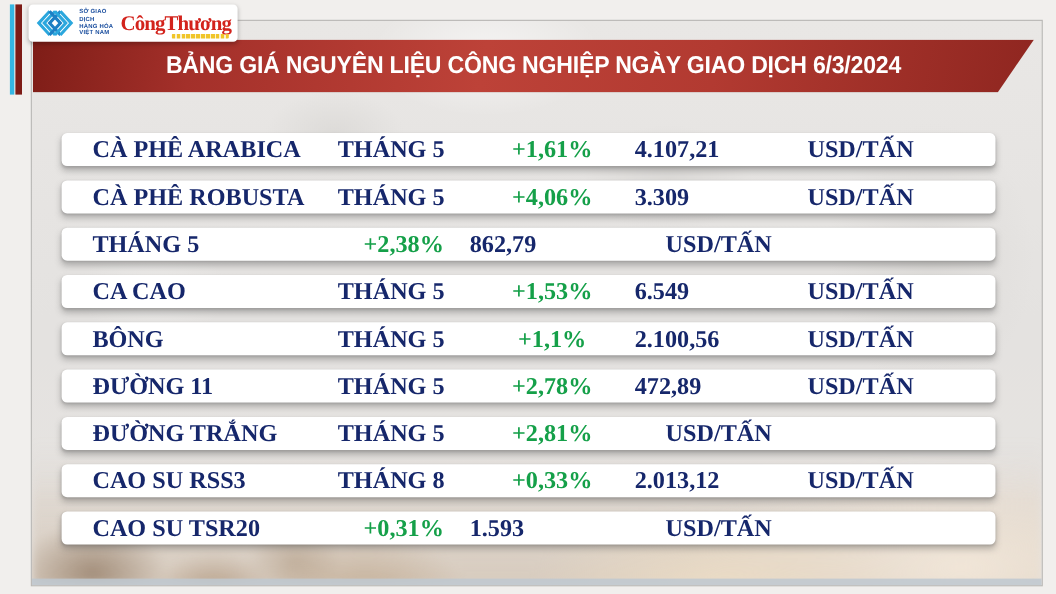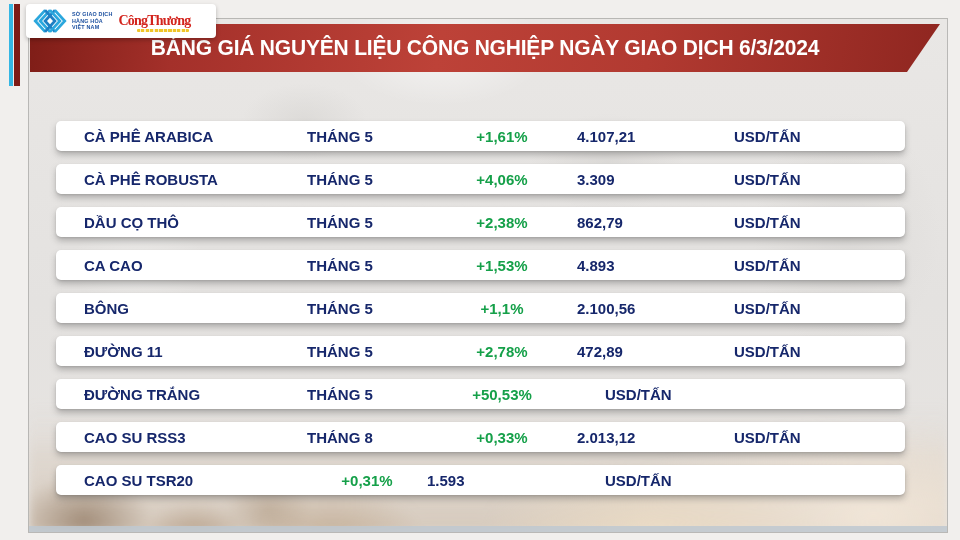--- a/index.html
+++ b/index.html
@@ -60,52 +60,52 @@
     display:flex;align-items:center;padding:2px 6px;gap:4px;z-index:3;
   }
   .mxv-mark{flex:0 0 auto;}
   .mxv-text{
     color:var(--logo-text-blue);font-size:5.4px;font-weight:bold;
     line-height:1.2;letter-spacing:.2px;white-space:pre-line;
   }
   .ct-wrap{position:relative;margin-left:2px;}
   .ct-logo{
     font-family:"Liberation Serif","DejaVu Serif",serif;
-    color:var(--logo-red);font-weight:bold;font-size:14px;letter-spacing:-.8px;
+    color:var(--logo-red);font-weight:bold;font-size:19px;letter-spacing:-.8px;
     line-height:1;
   }
   .ct-sub{
     position:absolute;right:2px;bottom:-4px;width:52px;height:3.5px;
     background:repeating-linear-gradient(90deg,var(--logo-yellow) 0 3px,rgba(240,197,41,.25) 3px 4.5px);
     border-radius:1px;
   }
   
   .banner{
-    position:absolute;left:30px;top:24px;width:910px;height:48px;z-index:2;
+    position:absolute;left:30px;top:36px;width:910px;height:48px;z-index:2;
     background:linear-gradient(100deg,#7e1d17 0%,#a4302a 16%,#bd4238 45%,#b23a31 68%,#8f2620 100%);
     clip-path:polygon(0 0,100% 0,calc(100% - 33px) 100%,0 100%);
     display:flex;align-items:center;justify-content:center;
     box-shadow:0 3px 6px rgba(0,0,0,.2);
   }
   .banner-title{
     color:#fff;font-size:21px;font-weight:800;letter-spacing:-.2px;
     transform:scaleY(1.05);
   }
   
   .rows{
     position:absolute;left:56px;top:121px;width:849px;z-index:2;
     display:flex;flex-direction:column;gap:13px;
   }
   .row{
     height:30px;background:#fff;border-radius:5px;
     box-shadow:0 4px 6px rgba(80,80,80,.35), 0 1px 2px rgba(0,0,0,.12);
     display:grid;grid-template-columns:223px 120px 150px 129px 1fr;
     align-items:center;padding:0 28px;
   }
-  .c{font-size:15px;font-weight:bold;color:var(--navy);white-space:nowrap;}
+  .c{font-size:22px;font-weight:bold;color:var(--navy);white-space:nowrap;font-family:Liberation Serif, serif;}
   .c.change{text-align:center;color:var(--green);}
   .c.value{}
   .c.unit{padding-left:28px;}
 </style>
 </head>
 <body>
 
 <div class="panel">
   <div class="photo-strip"></div>
   <div class="bottom-strip"></div>
@@ -149,32 +149,31 @@
 
   <div class="row">
     <span class="c name">CÀ PHÊ ROBUSTA</span>
     <span class="c month">THÁNG 5</span>
     <span class="c change">+4,06%</span>
     <span class="c value">3.309</span>
     <span class="c unit">USD/TẤN</span>
   </div>
 
   <div class="row">
-    <span class="c name">DẦU CỌ THÔ</span>
     <span class="c month">THÁNG 5</span>
     <span class="c change">+2,38%</span>
     <span class="c value">862,79</span>
     <span class="c unit">USD/TẤN</span>
   </div>
 
   <div class="row">
     <span class="c name">CA CAO</span>
     <span class="c month">THÁNG 5</span>
     <span class="c change">+1,53%</span>
-    <span class="c value">4.893</span>
+    <span class="c value">6.549</span>
     <span class="c unit">USD/TẤN</span>
   </div>
 
   <div class="row">
     <span class="c name">BÔNG</span>
     <span class="c month">THÁNG 5</span>
     <span class="c change">+1,1%</span>
     <span class="c value">2.100,56</span>
     <span class="c unit">USD/TẤN</span>
   </div>
@@ -183,21 +182,21 @@
     <span class="c name">ĐƯỜNG 11</span>
     <span class="c month">THÁNG 5</span>
     <span class="c change">+2,78%</span>
     <span class="c value">472,89</span>
     <span class="c unit">USD/TẤN</span>
   </div>
 
   <div class="row">
     <span class="c name">ĐƯỜNG TRẮNG</span>
     <span class="c month">THÁNG 5</span>
-    <span class="c change">+50,53%</span>
+    <span class="c change">+2,81%</span>
     <span class="c unit">USD/TẤN</span>
   </div>
 
   <div class="row">
     <span class="c name">CAO SU RSS3</span>
     <span class="c month">THÁNG 8</span>
     <span class="c change">+0,33%</span>
     <span class="c value">2.013,12</span>
     <span class="c unit">USD/TẤN</span>
   </div>

